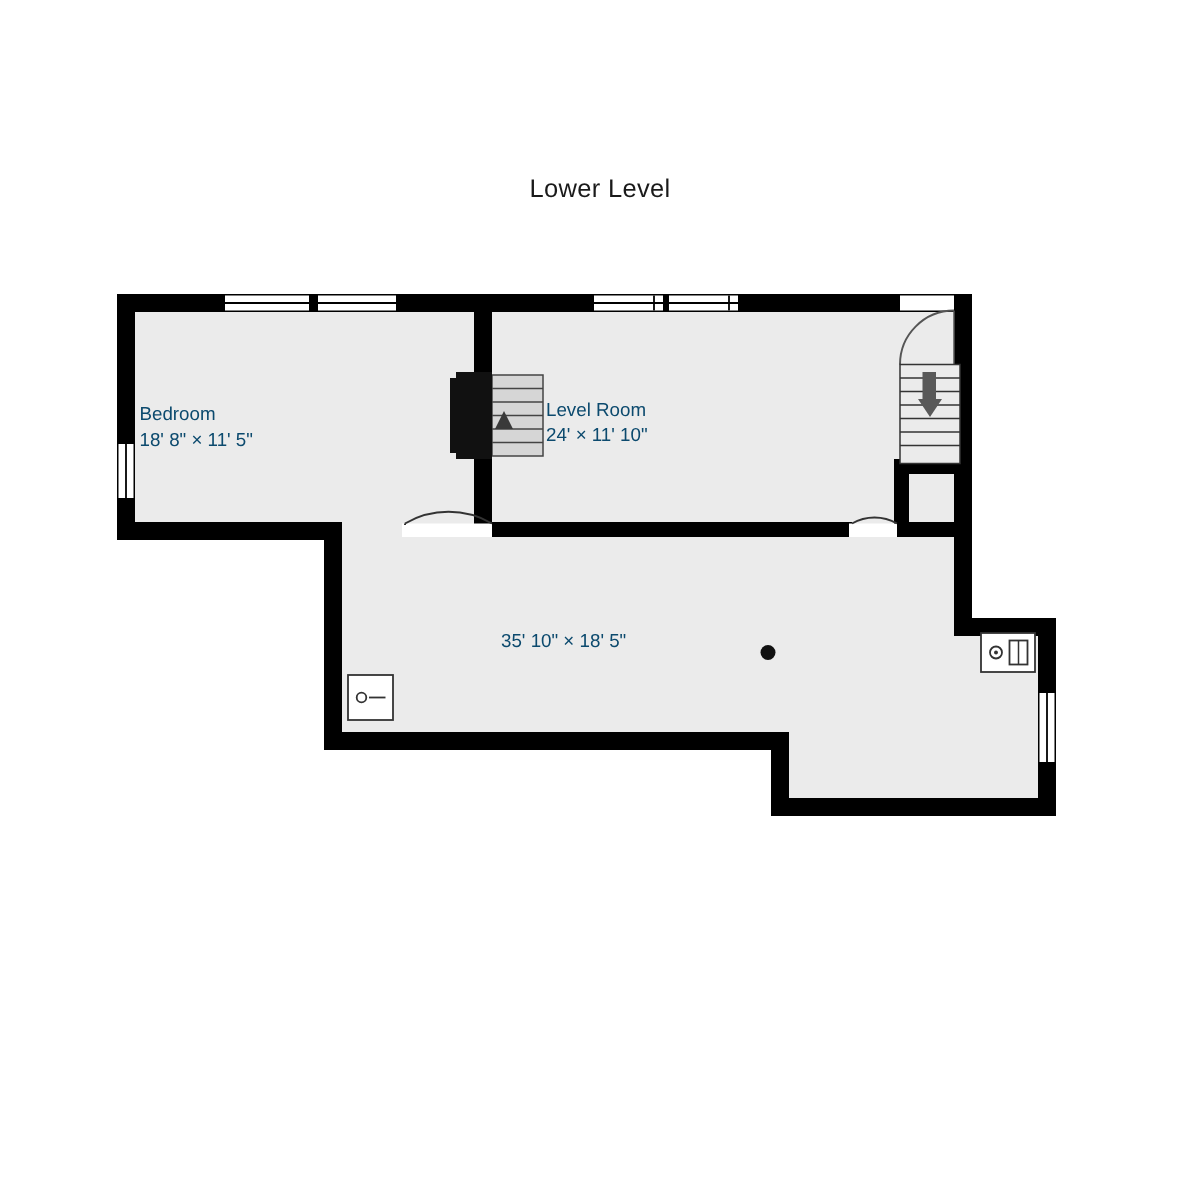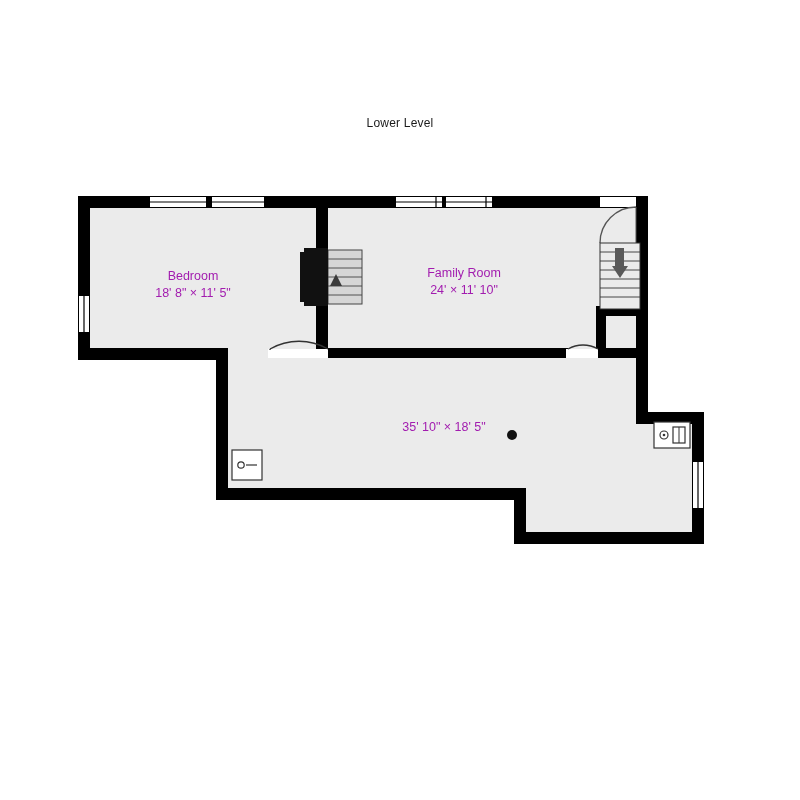--- a/index.html
+++ b/index.html
@@ -20,28 +20,28 @@
     top: 0;
     width: 800px;
     height: 800px;
   }
   .plan-title {
     position: absolute;
     left: 0;
     top: 116px;
     width: 800px;
     text-align: center;
-    font-size: 12px;
+    font-size: 17px;
     color: #1a1a1a;
     letter-spacing: 0.2px;
   }
   .room-label {
     position: absolute;
-    text-align: center;
-    color: #a21caf;
+    text-align: left;
+    color: #0c4a6e;
     line-height: 1.35;
     white-space: nowrap;
   }
   .room-label .rname {
     display: block;
     font-size: 12.5px;
   }
   .room-label .rdim {
     display: block;
     font-size: 12.5px;
@@ -185,21 +185,21 @@
     </g>
 
   </svg>
 
   <div class="room-label" style="left:93px; top:268px; width:200px;">
     <span class="rname">Bedroom</span>
     <span class="rdim">18' 8" × 11' 5"</span>
   </div>
 
   <div class="room-label" style="left:364px; top:265px; width:200px;">
-    <span class="rname">Family Room</span>
+    <span class="rname">Level Room</span>
     <span class="rdim">24' × 11' 10"</span>
   </div>
 
   <div class="room-label" style="left:334px; top:419px; width:220px;">
     <span class="rdim">35' 10" × 18' 5"</span>
   </div>
 
 </div>
 
 </body></html>

